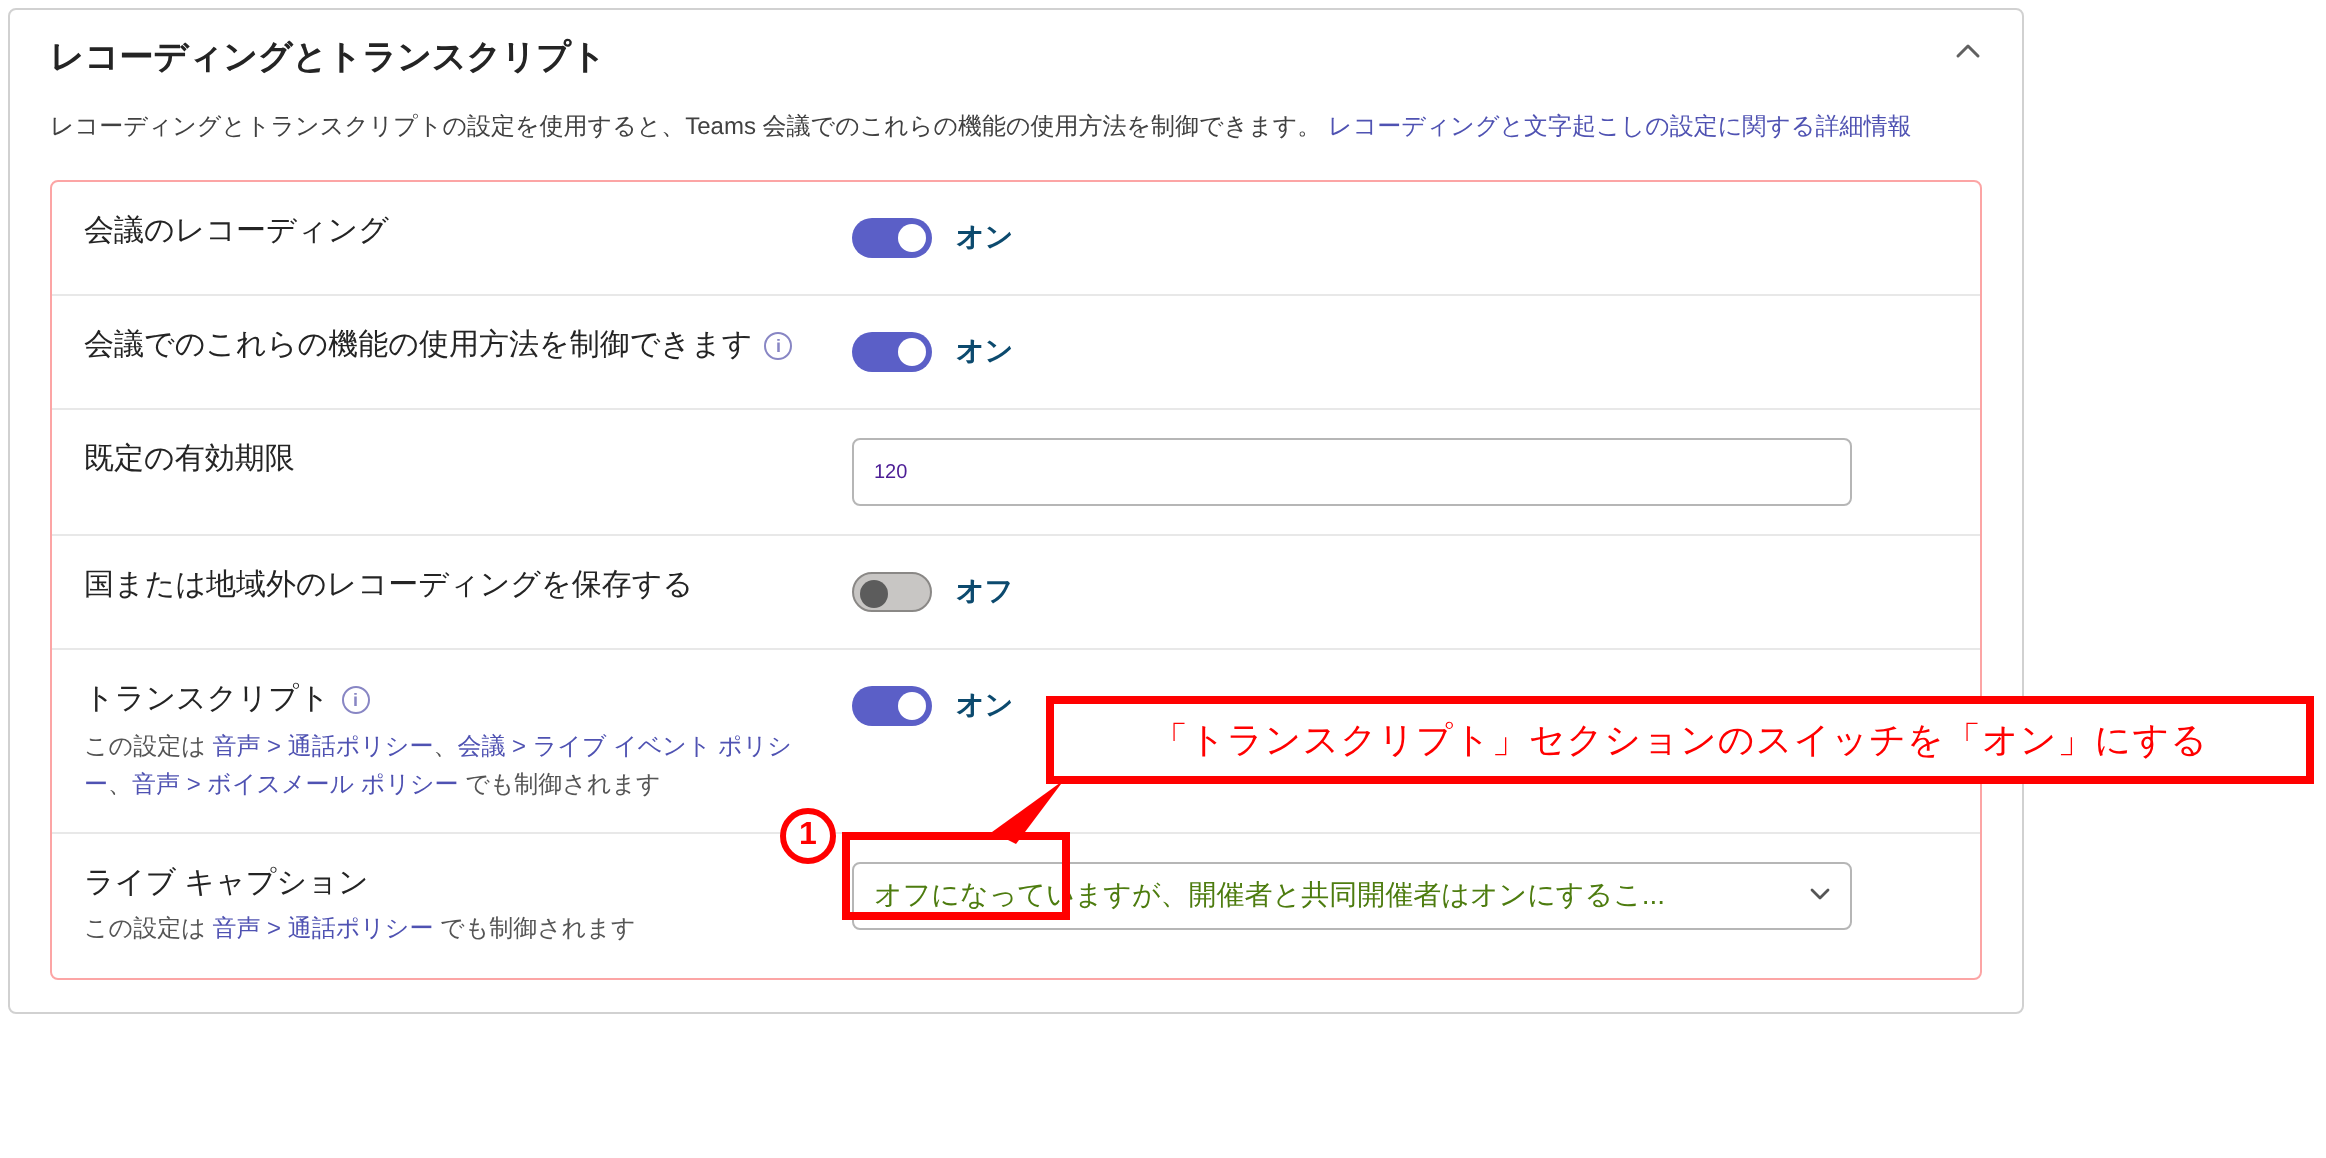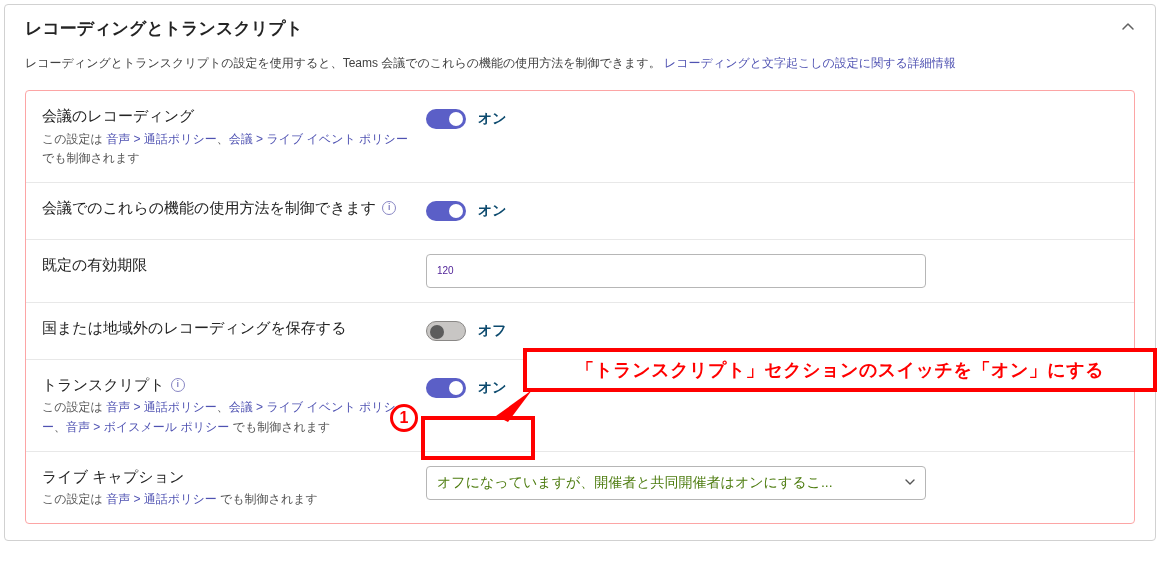--- a/index.html
+++ b/index.html
@@ -1,18 +1,18 @@
 <!DOCTYPE html>
 <html><head>
   <meta charset="utf-8">
   <style>
     * { margin: 0; padding: 0; box-sizing: border-box; }
     body { font-family: "Segoe UI", "Meiryo", sans-serif; background: #fff; color: #242424; font-size: 14px; }
     .page { width: 1163px; height: 579px; padding: 4px 0 0 4px; }
-    .panel { width: 1152px; border: 1px solid #d1d1d1; border-radius: 4px; background: #fff; }
+    .panel { width: 1008px; border: 1px solid #d1d1d1; border-radius: 4px; background: #fff; }
 
     .panel-header { display: flex; justify-content: space-between; align-items: center; padding: 12px 20px 10px; cursor: pointer; }
     .panel-title { font-size: 17px; font-weight: 700; color: #242424; }
     .chevron { font-size: 16px; color: #616161; }
 
     .panel-desc { padding: 4px 20px 18px; color: #414141; line-height: 1.5; font-size: 12px; }
     .link { color: #4f52b2; text-decoration: none; cursor: pointer; }
 
     .settings-card { margin: 0 20px 16px; border: 1px solid #fca5a5; border-radius: 4px; background: #fff; }
     .row { display: flex; align-items: flex-start; padding: 14px 16px; border-top: 1px solid #e8e8e8; }
@@ -30,21 +30,21 @@
     .toggle-track.off { background: #c8c6c4; border: 1px solid #8a8886; }
     .toggle-knob { position: absolute; top: 3px; right: 3px; width: 14px; height: 14px; border-radius: 50%; background: #fff; }
     .toggle-track.off .toggle-knob { left: 3px; right: auto; background: #5c5c5c; }
     .toggle-label { margin-left: 12px; font-weight: 600; font-size: 14px; color: #0c4a6e; }
 
     .text-input { width: 500px; height: 34px; border: 1px solid #b6b6b6; border-radius: 4px; padding: 0 10px; font-size: 10px; color: #4c1d95; font-family: inherit; }
     .select { width: 500px; height: 34px; border: 1px solid #b6b6b6; border-radius: 4px; padding: 0 28px 0 10px; font-size: 14px; color: #4d7c0f; display: flex; align-items: center; position: relative; cursor: pointer; background: #fff; }
     .select-caret { position: absolute; right: 10px; font-size: 12px; color: #555; }
 
     
-    .callout-box { position: absolute; top: 348px; left: 523px; width: 634px; height: 44px; border: 4px solid #ff0000; background: #fff; display: flex; align-items: center; justify-content: center; font-size: 18px; font-weight: 700; color: #ff0000; letter-spacing: 0.5px; }
+    .callout-box { position: absolute; top: 348px; left: 523px; width: 634px; height: 44px; border: 4px solid #ff0000; background: #fff; display: flex; align-items: center; justify-content: center; font-size: 18px; font-weight: 400; color: #ff0000; letter-spacing: 0.5px; }
     .highlight-box { position: absolute; top: 416px; left: 421px; width: 114px; height: 44px; border: 4px solid #ff0000; }
     .badge { position: absolute; top: 404px; left: 390px; width: 28px; height: 28px; border: 3px solid #ff0000; border-radius: 50%; background: #fff; display: flex; align-items: center; justify-content: center; font-size: 16px; font-weight: 700; color: #ff0000; }
     .page { position: relative; }
   </style>
 </head>
 <body>
   <div class="page">
 
     <div class="panel">
       <div class="panel-header">
@@ -59,23 +59,20 @@
       <div class="panel-desc">
         <span>レコーディングとトランスクリプトの設定を使用すると、Teams 会議でのこれらの機能の使用方法を制御できます。</span>
         <a class="link">レコーディングと文字起こしの設定に関する詳細情報</a>
       </div>
 
       <div class="settings-card">
 
         <div class="row">
           <div class="row-label-col">
             <div class="row-title">会議のレコーディング</div>
-            <div class="row-sub">
-              <span>この設定は </span><a class="link">音声 &gt; 通話ポリシー</a><span>、</span><a class="link">会議 &gt; ライブ イベント ポリシー</a><span> でも制御されます</span>
-            </div>
           </div>
           <div class="row-control-col">
             <span class="toggle">
               <span class="toggle-track">
                 <span class="toggle-knob"></span>
               </span>
             </span>
             <span class="toggle-label">オン</span>
           </div>
         </div>

